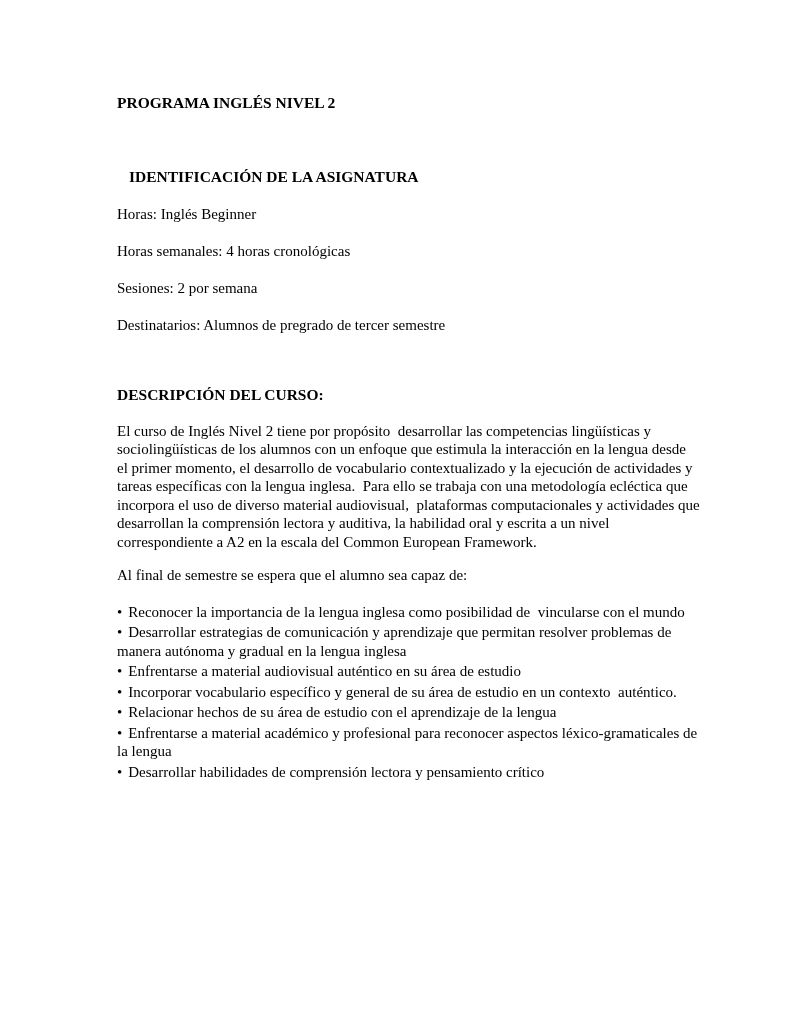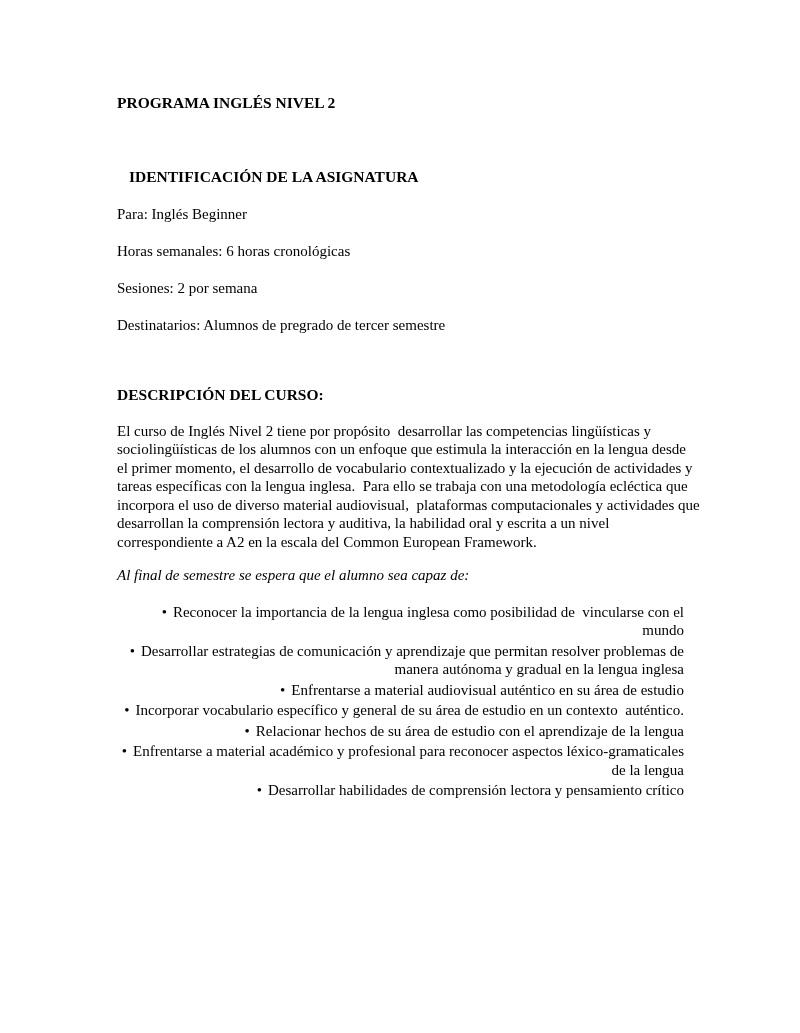--- a/index.html
+++ b/index.html
@@ -44,51 +44,49 @@
     margin: 18.5px 0 0 0;
     white-space: pre-wrap;
   }
   .body-text {
     margin: 17px 0 0 0;
     white-space: pre-wrap;
   }
   .intro {
     margin: 15px 0 0 0;
     white-space: pre-wrap;
-    font-style: italic;
   }
   .objectives-list {
     margin-top: 18px;
   }
   .bullet-item {
-    margin: 2px 16px 0 0;
-    text-align: right;
+    margin: 2px 0 0 0;
   }
   .bullet {
     margin-right: 6px;
   }
   .bullet-text {
     white-space: pre-wrap;
   }
 </style>
 </head>
 <body>
 
 <div class="page">
   <div class="content">
 
     <h1 class="doc-title">PROGRAMA INGLÉS NIVEL 2</h1>
 
     <section>
       <h2 class="heading-identification">IDENTIFICACIÓN DE LA ASIGNATURA</h2>
       <div>
 
-          <p class="info-line">Para: Inglés Beginner</p>
+          <p class="info-line">Horas: Inglés Beginner</p>
 
-          <p class="info-line">Horas semanales: 6 horas cronológicas</p>
+          <p class="info-line">Horas semanales: 4 horas cronológicas</p>
 
           <p class="info-line">Sesiones: 2 por semana</p>
 
           <p class="info-line">Destinatarios: Alumnos de pregrado de tercer semestre</p>
         </div>
     </section>
 
     <section>
       <h2 class="heading-description">DESCRIPCIÓN DEL CURSO:</h2>
       <p class="body-text">El curso de Inglés Nivel 2 tiene por propósito  desarrollar las competencias lingüísticas y sociolingüísticas de los alumnos con un enfoque que estimula la interacción en la lengua desde el primer momento, el desarrollo de vocabulario contextualizado y la ejecución de actividades y tareas específicas con la lengua inglesa.  Para ello se trabaja con una metodología ecléctica que incorpora el uso de diverso material audiovisual,  plataformas computacionales y actividades que desarrollan la comprensión lectora y auditiva, la habilidad oral y escrita a un nivel correspondiente a A2 en la escala del Common European Framework.</p>

